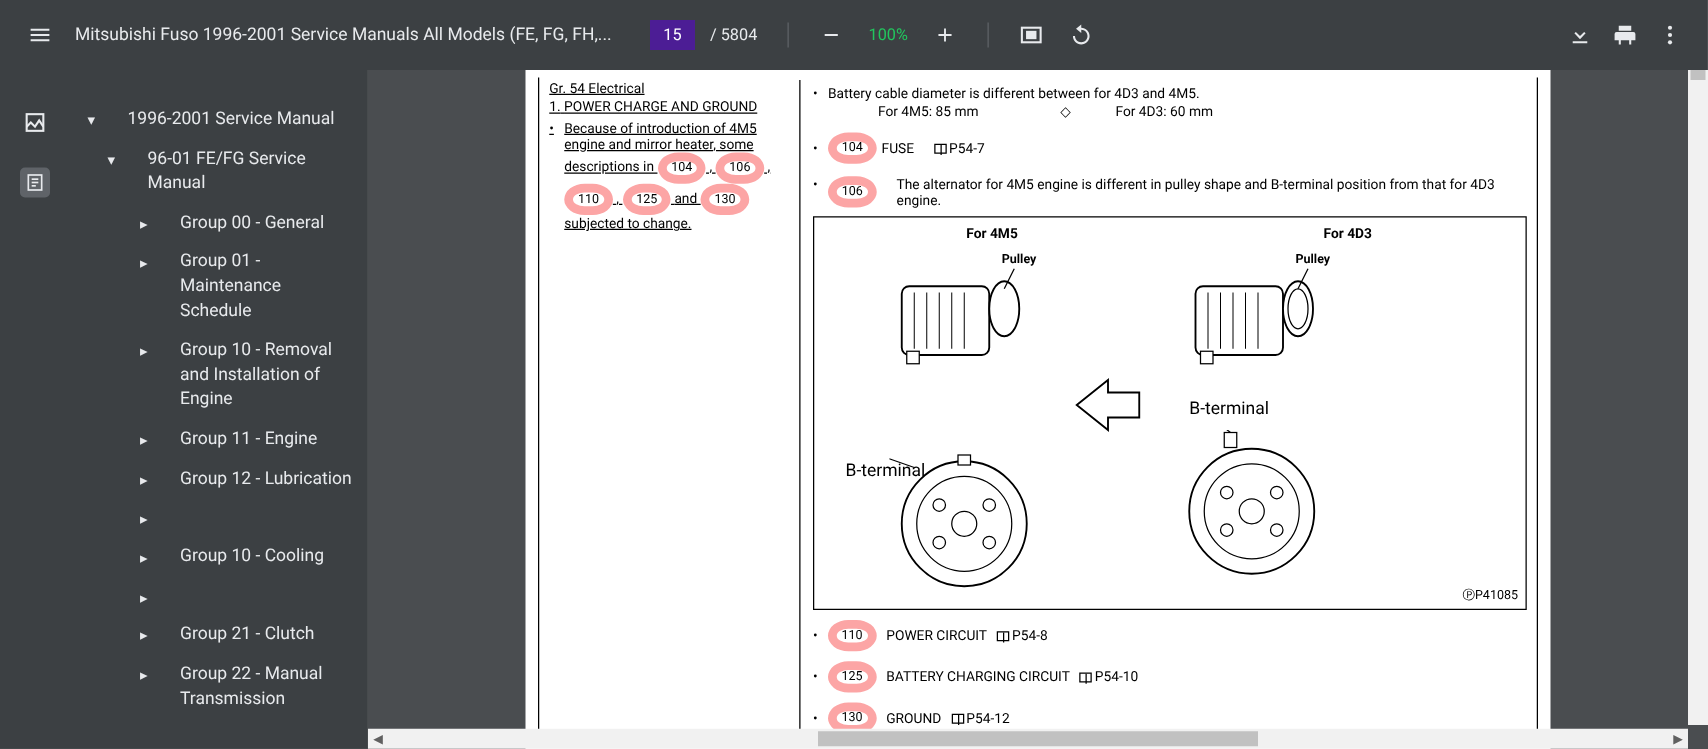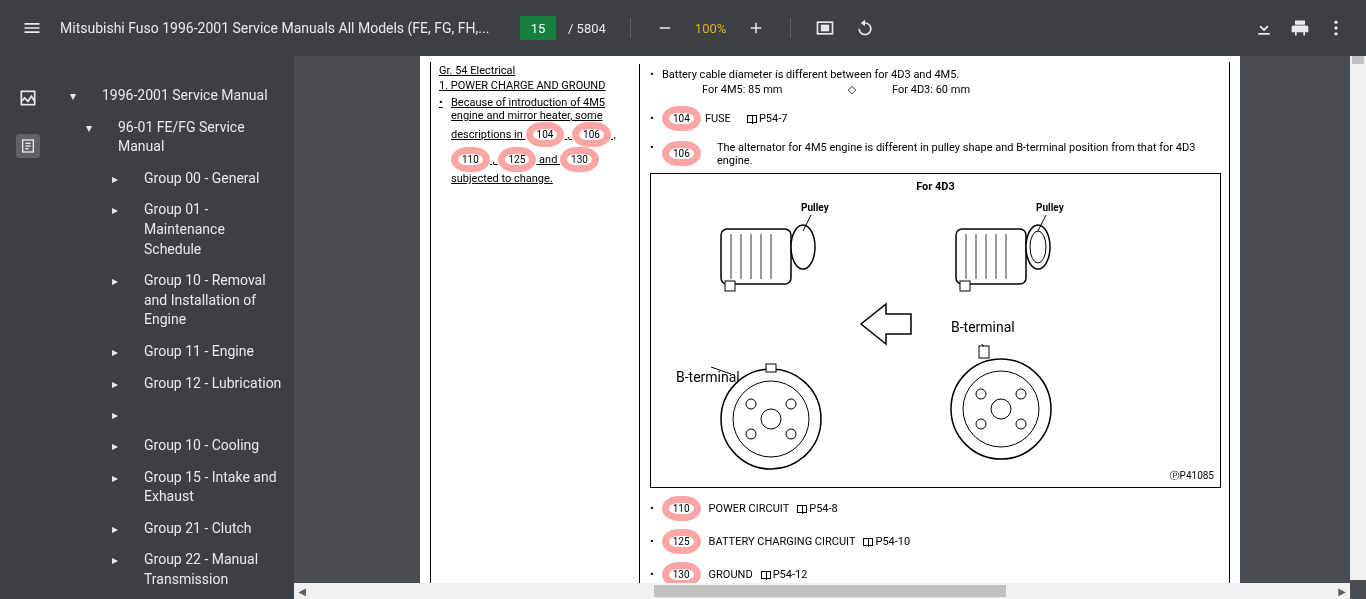--- a/index.html
+++ b/index.html
@@ -1,24 +1,24 @@
 <!DOCTYPE html>
 <html><head>
 <meta charset="utf-8">
 <style>
 * { margin:0; padding:0; box-sizing:border-box; font-family:Roboto,Arial,sans-serif; }
 html,body { width:1366px; height:599px; overflow:hidden; background:#525659; }
 .toolbar { height:56px; background:#3c4043; display:flex; align-items:center; color:#fff; padding:0 12px; }
 .menu-btn { width:40px; height:40px; display:flex; align-items:center; justify-content:center; border-radius:50%; cursor:pointer; }
 .title { flex:0 0 auto; margin-left:8px; font-size:14px; color:#e8eaed; width:430px; overflow:hidden; text-overflow:ellipsis; white-space:nowrap; }
 .center-controls { display:flex; align-items:center; gap:4px; margin-left:30px; }
-.page-input { width:36px; height:24px; background:#15803d; color:#fff; border:none; text-align:center; font-size:13px; }
+.page-input { width:36px; height:24px; background:#4c1d95; color:#fff; border:none; text-align:center; font-size:13px; }
 .page-total { font-size:13px; color:#e8eaed; margin:18px 8px; }
 .divider { width:1px; height:20px; background:#5f6368; margin:0 12px; }
-.zoom-level { font-size:13px; color:#eab308; margin:0 8px; }
+.zoom-level { font-size:13px; color:#22c55e; margin:0 8px; }
 .icon-btn { width:36px; height:36px; display:flex; align-items:center; justify-content:center; border-radius:50%; cursor:pointer; }
 .spacer { flex:1; }
 .body-wrap { display:flex; height:543px; }
 .leftbar { width:56px; background:#3c4043; display:flex; flex-direction:column; align-items:center; padding-top:30px; gap:24px; }
 .leftbar .ic { width:24px; height:24px; display:flex; align-items:center; justify-content:center; color:#e8eaed; cursor:pointer; }
 .sidebar { width:238px; background:#3c4043; overflow-y:auto; color:#e8eaed; font-size:14px; padding:24px 8px 8px 8px; position:relative; }
 .sidebar::-webkit-scrollbar { width:12px; }
 .sidebar::-webkit-scrollbar-track { background:#3c4043; }
 .sidebar::-webkit-scrollbar-thumb { background:#888; border-radius:2px; }
 .tree-row { display:flex; align-items:flex-start; padding:6px 4px; cursor:pointer; line-height:1.4; }
@@ -163,21 +163,20 @@
       </div>
     <div class="tree-row lvl2">
         <span class="chev">▸</span>
       </div>
     <div class="tree-row lvl2">
         <span class="chev">▸</span>
         <span class="lbl">Group 10 - Cooling</span>
       </div>
     <div class="tree-row lvl2">
         <span class="chev">▸</span>
-        <span class="lbl">Group 15 - Intake and Exhaust</span>
       </div>
     <div class="tree-row lvl2">
         <span class="chev">▸</span>
         <span class="lbl">Group 21 - Clutch</span>
       </div>
     <div class="tree-row lvl2">
         <span class="chev">▸</span>
         <span class="lbl">Group 22 - Manual Transmission</span>
       </div>
   </div>
@@ -222,20 +221,21 @@
             <span style="margin-left:16px;"><span class="book"></span><span>P54-7</span></span>
           </div>
           <div class="bullet-row" style="margin-top:10px;">
             <span class="dot">•</span>
             <span class="num-oval" style="align-self:flex-start;">106</span>
             <span style="margin-left:16px; flex:1;">The alternator for 4M5 engine is different in pulley shape and B-terminal position from that for 4D3 engine.</span>
           </div>
 
           <div class="diagram-box">
             <div class="diag-hdr">
+              <div>For 4M5</div>
               <div>For 4D3</div>
             </div>
             <span class="pulley-lbl" style="left:150px; top:28px;">Pulley</span>
             <span class="pulley-lbl" style="left:385px; top:28px;">Pulley</span>
 
             <svg class="alt-img" style="left:60px; top:35px;" viewBox="0 0 120 90">
               <rect x="10" y="20" width="70" height="55" fill="#fff" stroke="#000" stroke-width="1.5" rx="6"></rect>
               <ellipse cx="92" cy="38" rx="12" ry="22" fill="#fff" stroke="#000" stroke-width="1.5"></ellipse>
               <line x1="92" y1="22" x2="100" y2="6" stroke="#000"></line>
               <path d="M20 25 L20 70 M30 25 L30 70 M40 25 L40 70 M50 25 L50 70 M60 25 L60 70" stroke="#000" stroke-width="0.8"></path>

